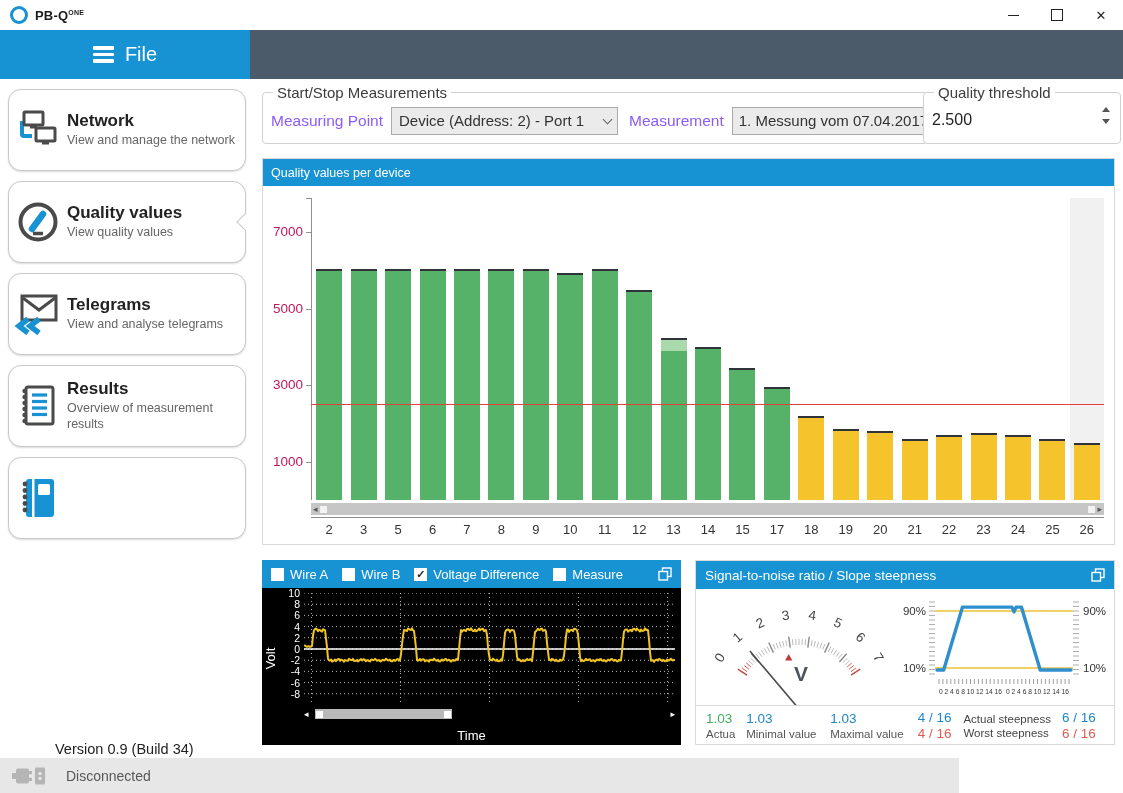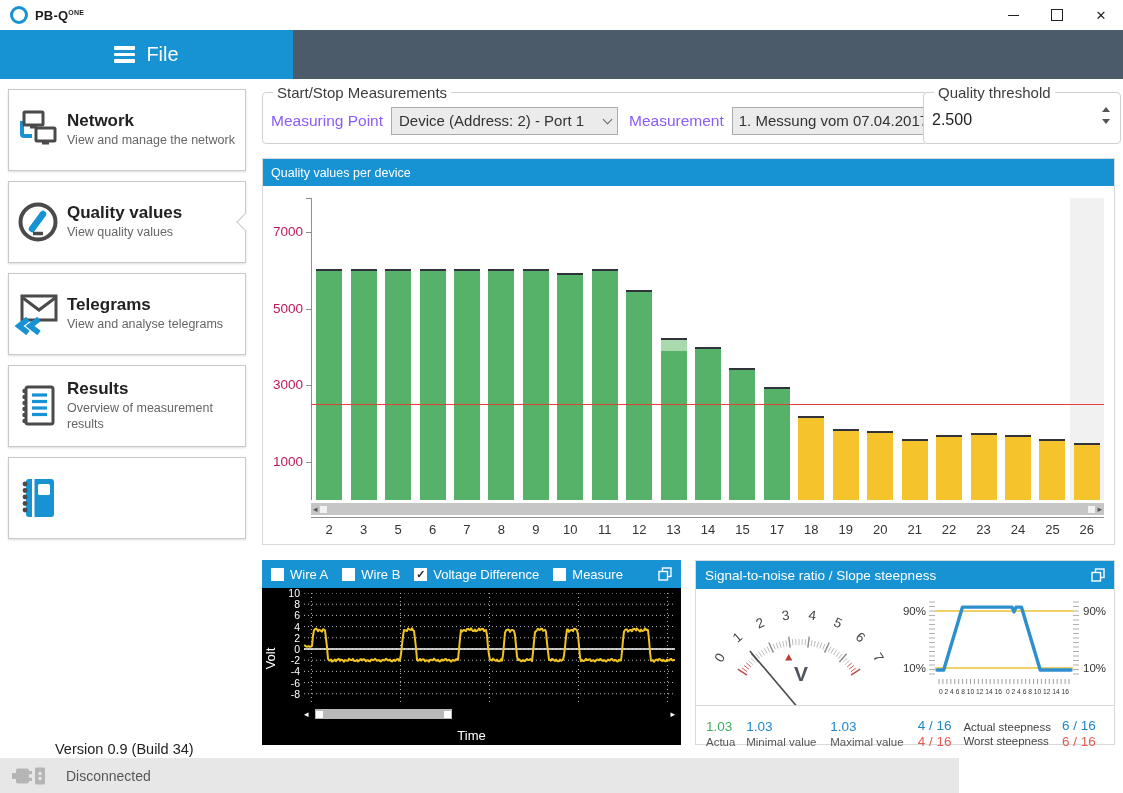--- a/index.html
+++ b/index.html
@@ -10,27 +10,27 @@
   .logo-ring{width:12px;height:12px;border:3px solid #1792d2;border-radius:50%;margin:0 7px 0 10px;}
   .app-title{font-size:13px;font-weight:bold;color:#1c1c1c;letter-spacing:.2px;}
   .app-title sup{font-size:7px;font-weight:bold;}
   .winbtns{margin-left:auto;display:flex;height:100%;}
   .winbtn{width:44px;height:100%;display:flex;align-items:center;justify-content:center;color:#222;cursor:default;}
   .ic-min{display:inline-block;width:11px;height:1px;background:#222;}
   .ic-max{display:inline-block;width:10px;height:10px;border:1px solid #222;}
   .ic-close{font-size:13px;line-height:13px;color:#222;}
   
   .menuband{position:absolute;left:0;top:30px;width:1123px;height:49px;background:#4c5b69;display:flex;}
-  .file-btn{width:293px;height:100%;background:#1792d2;display:flex;align-items:center;justify-content:center;gap:11px;cursor:pointer;}
+  .file-btn{width:250px;height:100%;background:#1792d2;display:flex;align-items:center;justify-content:center;gap:11px;cursor:pointer;}
   .hamburger{display:flex;flex-direction:column;gap:3px;}
   .hamburger span{width:21px;height:3.5px;background:#fff;border-radius:1px;}
   .file-label{color:#fff;font-size:20px;}
   
   .sidebar{position:absolute;left:8px;top:89px;width:238px;}
-  .card{position:relative;height:80px;margin-bottom:10px;background:#fff;border:1px solid #c9c9c9;border-radius:0;
+  .card{position:relative;height:80px;margin-bottom:10px;background:#fff;border:1px solid #c9c9c9;border-radius:13px;
         box-shadow:0 1px 2px rgba(0,0,0,.14);display:flex;align-items:center;cursor:pointer;}
   .card-icon{width:58px;display:flex;align-items:center;justify-content:center;flex:0 0 58px;}
   .card-text{padding-right:6px;}
   .card-title{font-size:17px;font-weight:bold;color:#222;margin-bottom:2px;}
   .card-sub{font-size:12.5px;color:#666;line-height:1.25;}
   .notch{position:absolute;right:-7px;top:50%;width:12px;height:12px;background:#fff;
          transform:translateY(-50%) rotate(45deg);border-left:1px solid #c9c9c9;border-bottom:1px solid #c9c9c9;}
   .version{position:absolute;left:55px;top:741px;font-size:14.5px;color:#222;}
   
   fieldset{position:absolute;border:1px solid #d0d0d0;border-radius:4px;margin:0;padding:4px 8px 8px 8px;background:#fff;}
@@ -85,21 +85,21 @@
   .scope-scroll{position:absolute;left:42px;right:6px;top:120px;height:12px;display:flex;align-items:center;}
   .s-arrow{color:#fff;font-size:9px;line-height:12px;cursor:pointer;}
   .s-track{position:relative;flex:1;height:12px;}
   .s-thumb{position:absolute;left:6px;width:38%;top:1px;height:10px;background:#b9b9b9;display:flex;align-items:center;justify-content:space-between;padding:0 1px;box-sizing:border-box;cursor:pointer;}
   .s-thumb i{display:block;width:7px;height:7px;background:#fff;}
   .time-label{position:absolute;left:0;right:0;bottom:2px;text-align:center;color:#fff;font-size:13px;}
   
   .snr-panel{position:absolute;left:695px;top:560px;width:420px;height:185px;border:1px solid #d9d9d9;box-sizing:border-box;background:#fff;}
   .snr-head{height:28px;background:#1792d2;color:#fff;display:flex;align-items:center;font-size:13.5px;padding:0 9px;}
   .snr-content{display:flex;height:116px;}
-  .stats{height:39px;border-top:1px solid #d8d8d8;display:flex;justify-content:space-between;align-items:center;padding:8px 10px;}
+  .stats{height:39px;border-top:1px solid #d8d8d8;display:flex;justify-content:space-between;align-items:center;padding:0 10px;}
   .stat-col{overflow:hidden;}
   .stat-v{font-size:13.5px;line-height:16px;white-space:nowrap;}
   .stat-l{font-size:11.5px;line-height:14px;color:#555;white-space:nowrap;}
   .c-green{color:#43ad62;} .c-blue{color:#1e87c9;} .c-red{color:#e15b52;}
   
   .statusbar{position:absolute;left:0;top:758px;width:959px;height:35px;background:#e7e7e7;display:flex;align-items:center;}
   .status-text{font-size:14px;color:#575757;margin-left:18px;}
 </style>
 </head>
 <body>

